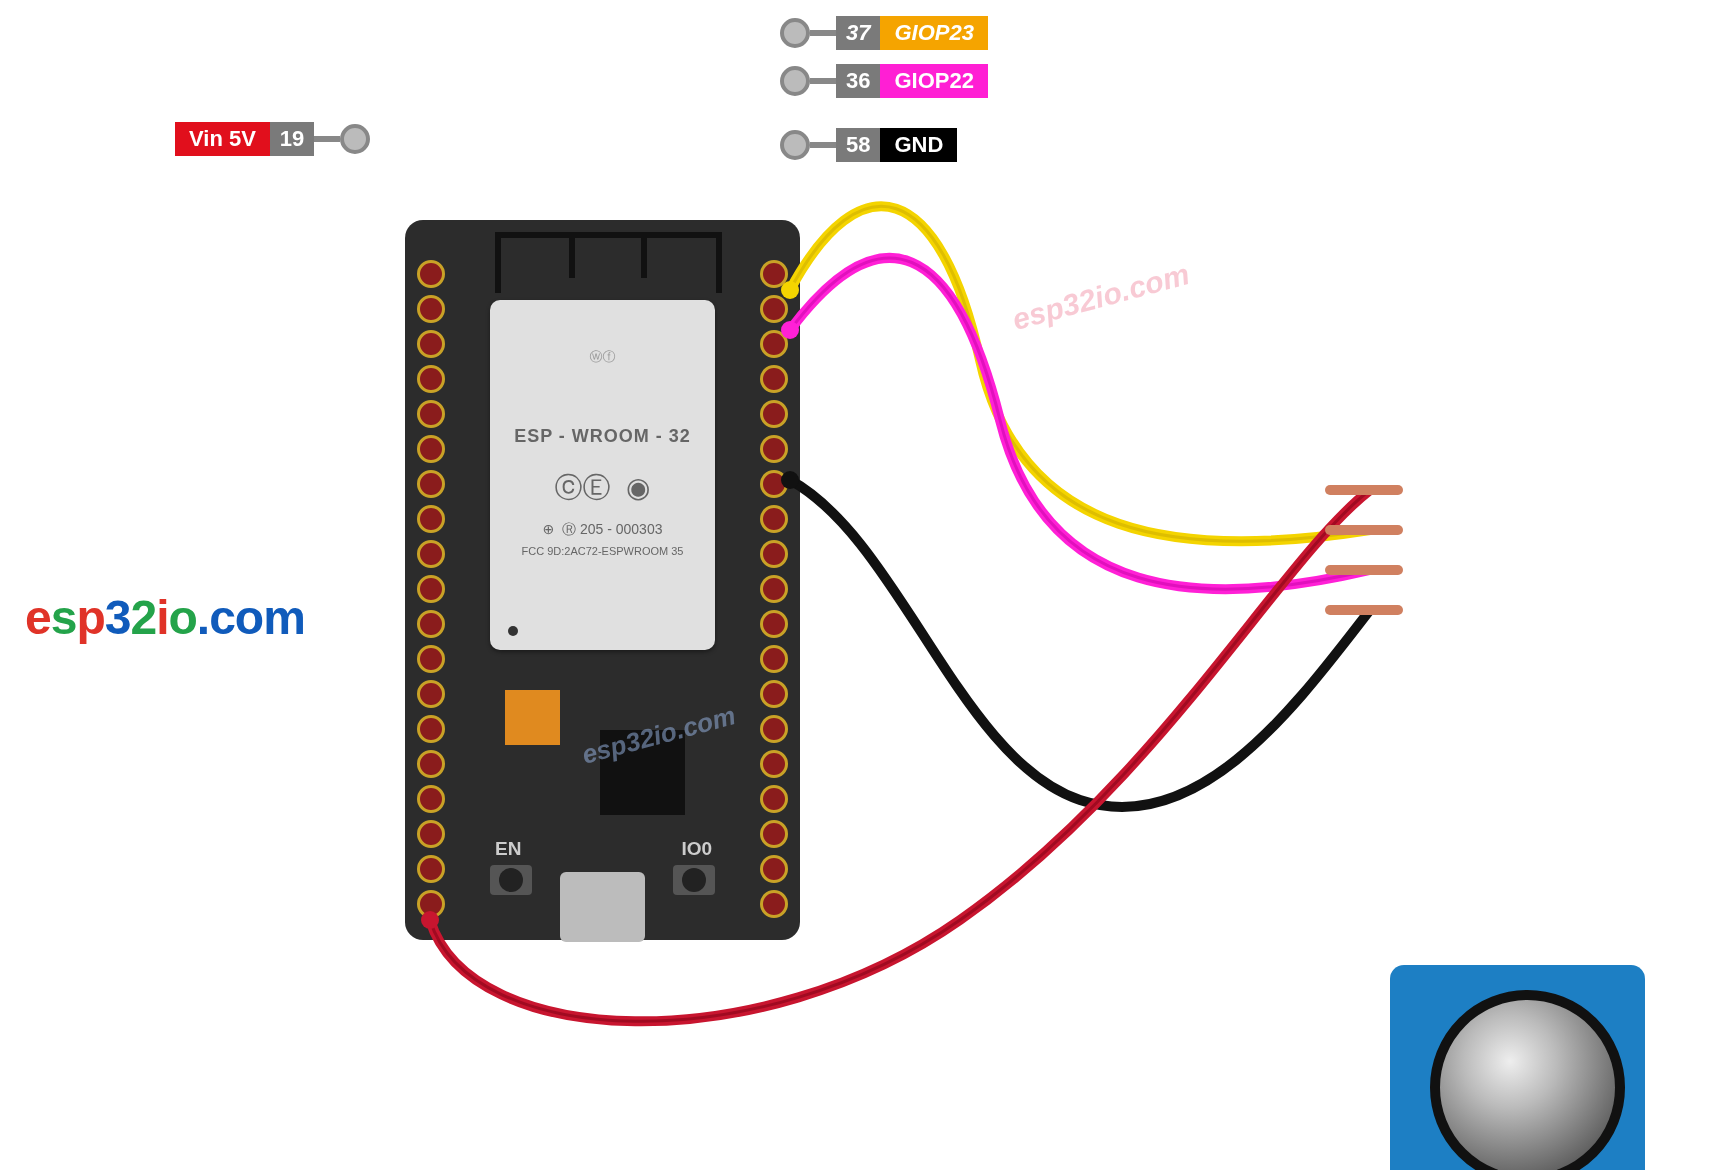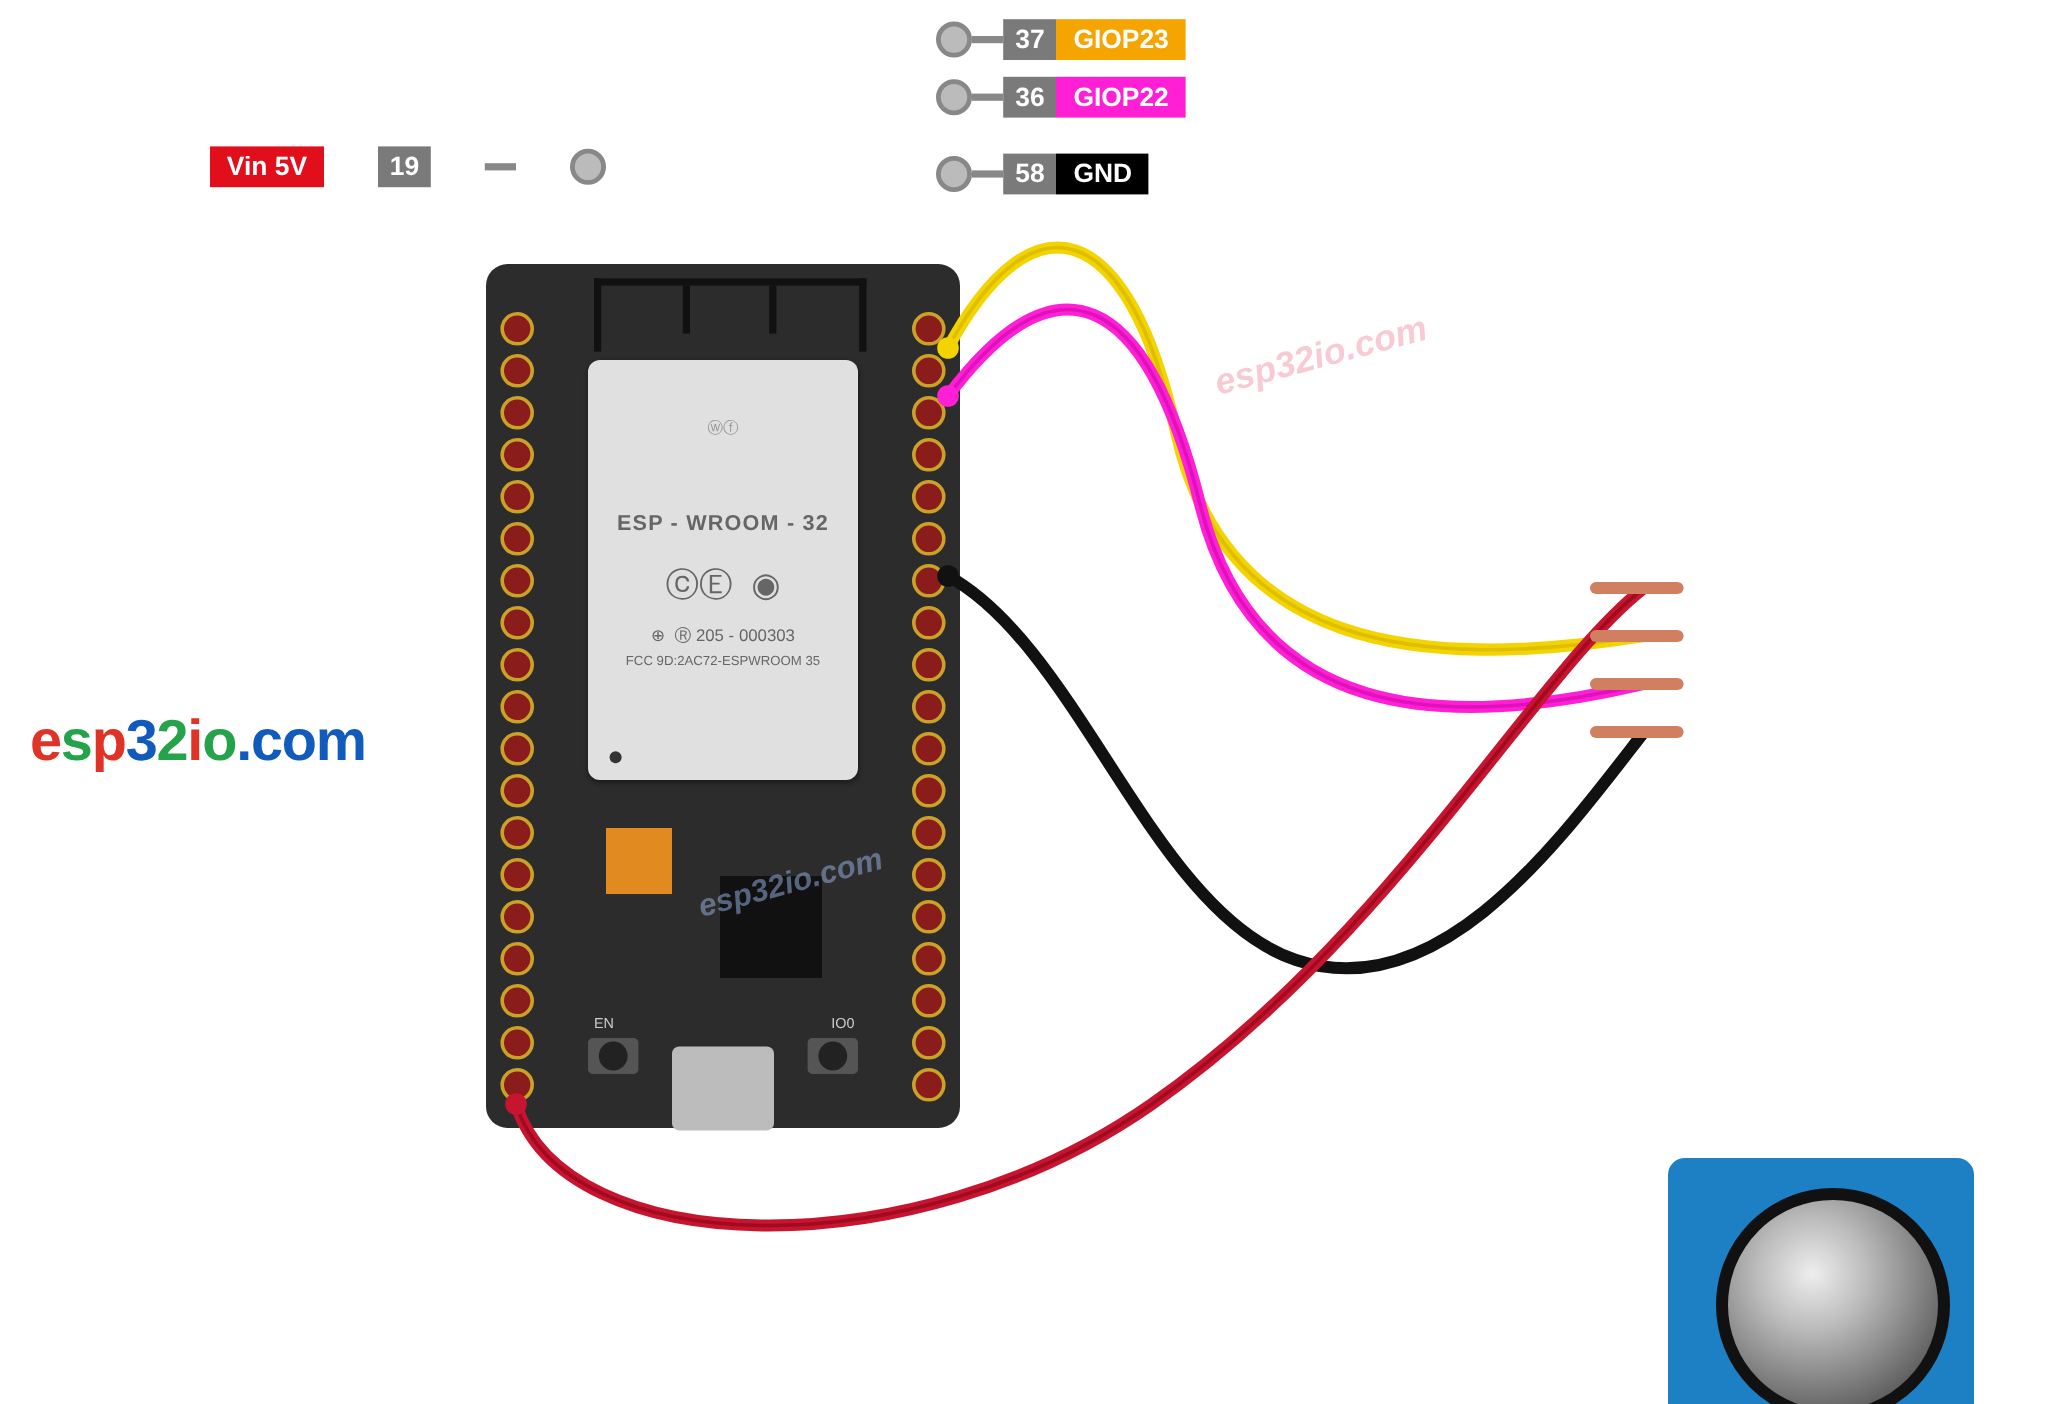--- a/index.html
+++ b/index.html
@@ -71,21 +71,21 @@
   position:absolute; left:195px; top:510px;
   width:85px; height:85px; background:#111;
 }
 .btn {
   position:absolute; width:42px; height:30px;
   background:#555; border-radius:4px;
 }
 .btn .cap { width:24px; height:24px; background:#222; border-radius:50%; margin:3px auto;}
 .btn-l { left:85px; bottom:45px; }
 .btn-r { right:85px; bottom:45px; }
-.btn-label { position:absolute; color:#ccc; font-size:12px; font-weight:normal; }
+.btn-label { position:absolute; color:#ccc; font-size:19px; font-weight:bold; }
 .antenna {
   position:absolute; top:12px; left:90px; width:215px; height:55px;
   border:6px solid #111; border-bottom:none;
 }
 .antenna::before, .antenna::after {
   content:""; position:absolute; top:0; width:6px; height:40px; background:#111;
 }
 .antenna::before { left:68px; }
 .antenna::after { left:140px; }
 
@@ -109,29 +109,29 @@
 .logo .i{color:#e03328;} .logo .o{color:#24a34a;}
 .logo .dot{color:#105bbb;} .logo .c{color:#105bbb;margin-top:40px;}
 .watermark { color:#f4a7b9; font-size:30px; font-style:italic; transform:rotate(-15deg); opacity:.6; font-weight:bold;}
 .watermark2 { color:#9bb8e8; font-size:26px; font-style:italic; transform:rotate(-15deg); opacity:.5; font-weight:bold;}
 
 svg.wirelayer { position:absolute; inset:0; width:1717px; height:1170px; pointer-events:none;}
 </style>
 </head>
 <body>
 
-<div class="abs legend-line" style="left:175px; top:120px;gap:45px;">
+<div class="abs legend-line" style="left:175px; top:120px;">
   <span class="pinname" style="background:#e10f1c;">Vin 5V</span>
   <span class="pinnum">19</span>
   <span class="legend-tick"></span>
   <span class="legend-dot"></span>
 </div>
 
 <div class="abs" style="left:780px; top:14px;">
-  <div class="legend-line" style="margin-bottom:10px;">
+  <div class="legend-line" style="margin-bottom:10px;font-style:italic;">
     <span class="legend-dot"></span>
     <span class="legend-tick"></span>
     <span class="pinnum">37</span>
     <span class="pinname" style="background:#f5a400;">GIOP23</span>
   </div>
   <div class="legend-line" style="margin-bottom:26px;">
     <span class="legend-dot"></span>
     <span class="legend-tick"></span>
     <span class="pinnum">36</span>
     <span class="pinname" style="background:#ff1fd4;">GIOP22</span>

